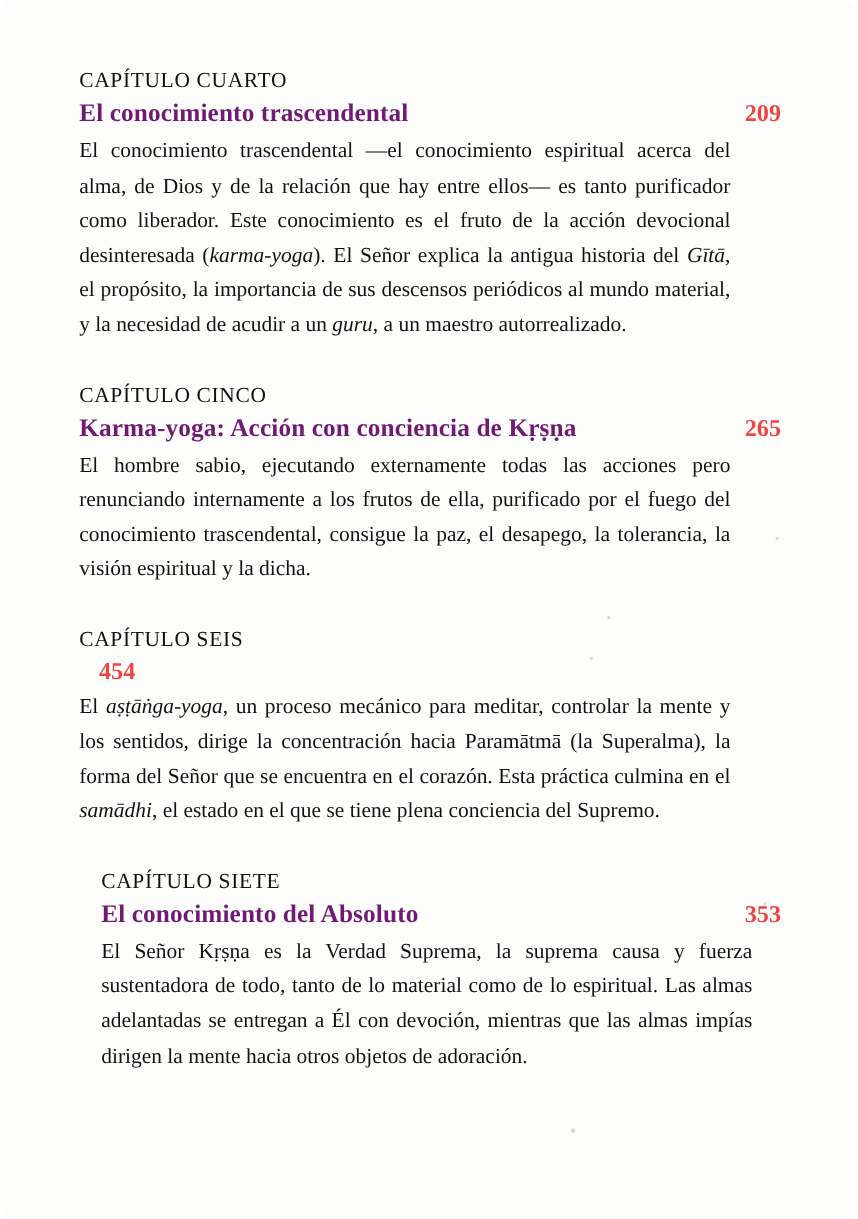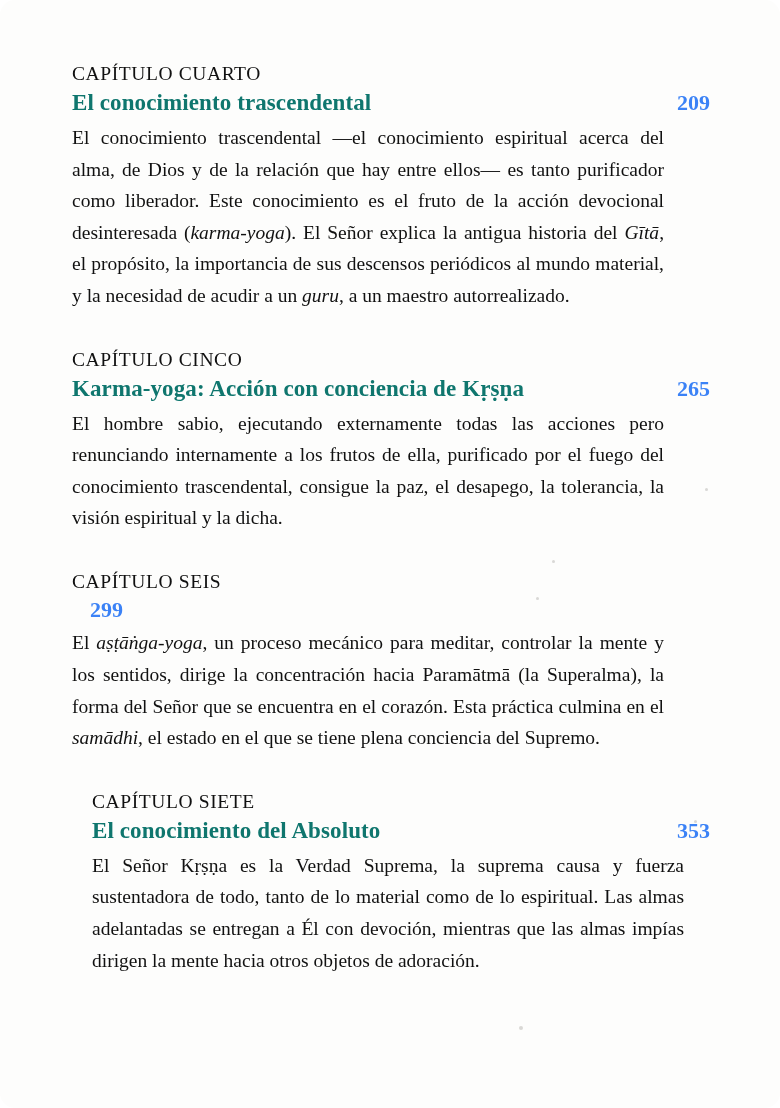--- a/index.html
+++ b/index.html
@@ -49,27 +49,27 @@
   .title-row {
     display: flex;
     align-items: baseline;
     justify-content: space-between;
     margin: 0 0 4px 0;
   }
   .chapter-title {
     font-size: 23px;
     font-weight: bold;
     line-height: 1.25;
-    color: #0f766e;
+    color: #701a75;
     letter-spacing: 0.1px;
   }
   .page-number {
     font-size: 22px;
     font-weight: bold;
-    color: #3b82f6;
+    color: #ef4444;
     margin-left: 18px;
     white-space: nowrap;
   }
   .summary {
     font-size: 19.5px;
     line-height: 1.62;
     text-align: justify;
     text-justify: inter-word;
     color: #111111;
     margin: 0;
@@ -113,21 +113,21 @@
       <div class="title-row">
         <div class="chapter-title">Karma-yoga: Acción con conciencia de Kṛṣṇa</div>
         <div class="page-number">265</div>
       </div>
       <p class="summary"><span>El hombre sabio, ejecutando externamente todas las acciones pero renunciando internamente a los frutos de ella, purificado por el fuego del conocimiento trascendental, consigue la paz, el desapego, la tolerancia, la visión espiritual y la dicha.</span></p>
     </div>
 
     <div class="entry">
       <div class="chapter-label">CAPÍTULO SEIS</div>
       <div class="title-row">
-        <div class="page-number">299</div>
+        <div class="page-number">454</div>
       </div>
       <p class="summary"><span>El </span><i>aṣṭāṅga-yoga</i><span>, un proceso mecánico para meditar, controlar la mente y los sentidos, dirige la concentración hacia Paramātmā (la Superalma), la forma del Señor que se encuentra en el corazón. Esta práctica culmina en el </span><i>samādhi</i><span>, el estado en el que se tiene plena conciencia del Supremo.</span></p>
     </div>
 
     <div class="entry">
       <div class="chapter-label">CAPÍTULO SIETE</div>
       <div class="title-row">
         <div class="chapter-title">El conocimiento del Absoluto</div>
         <div class="page-number">353</div>
       </div>

